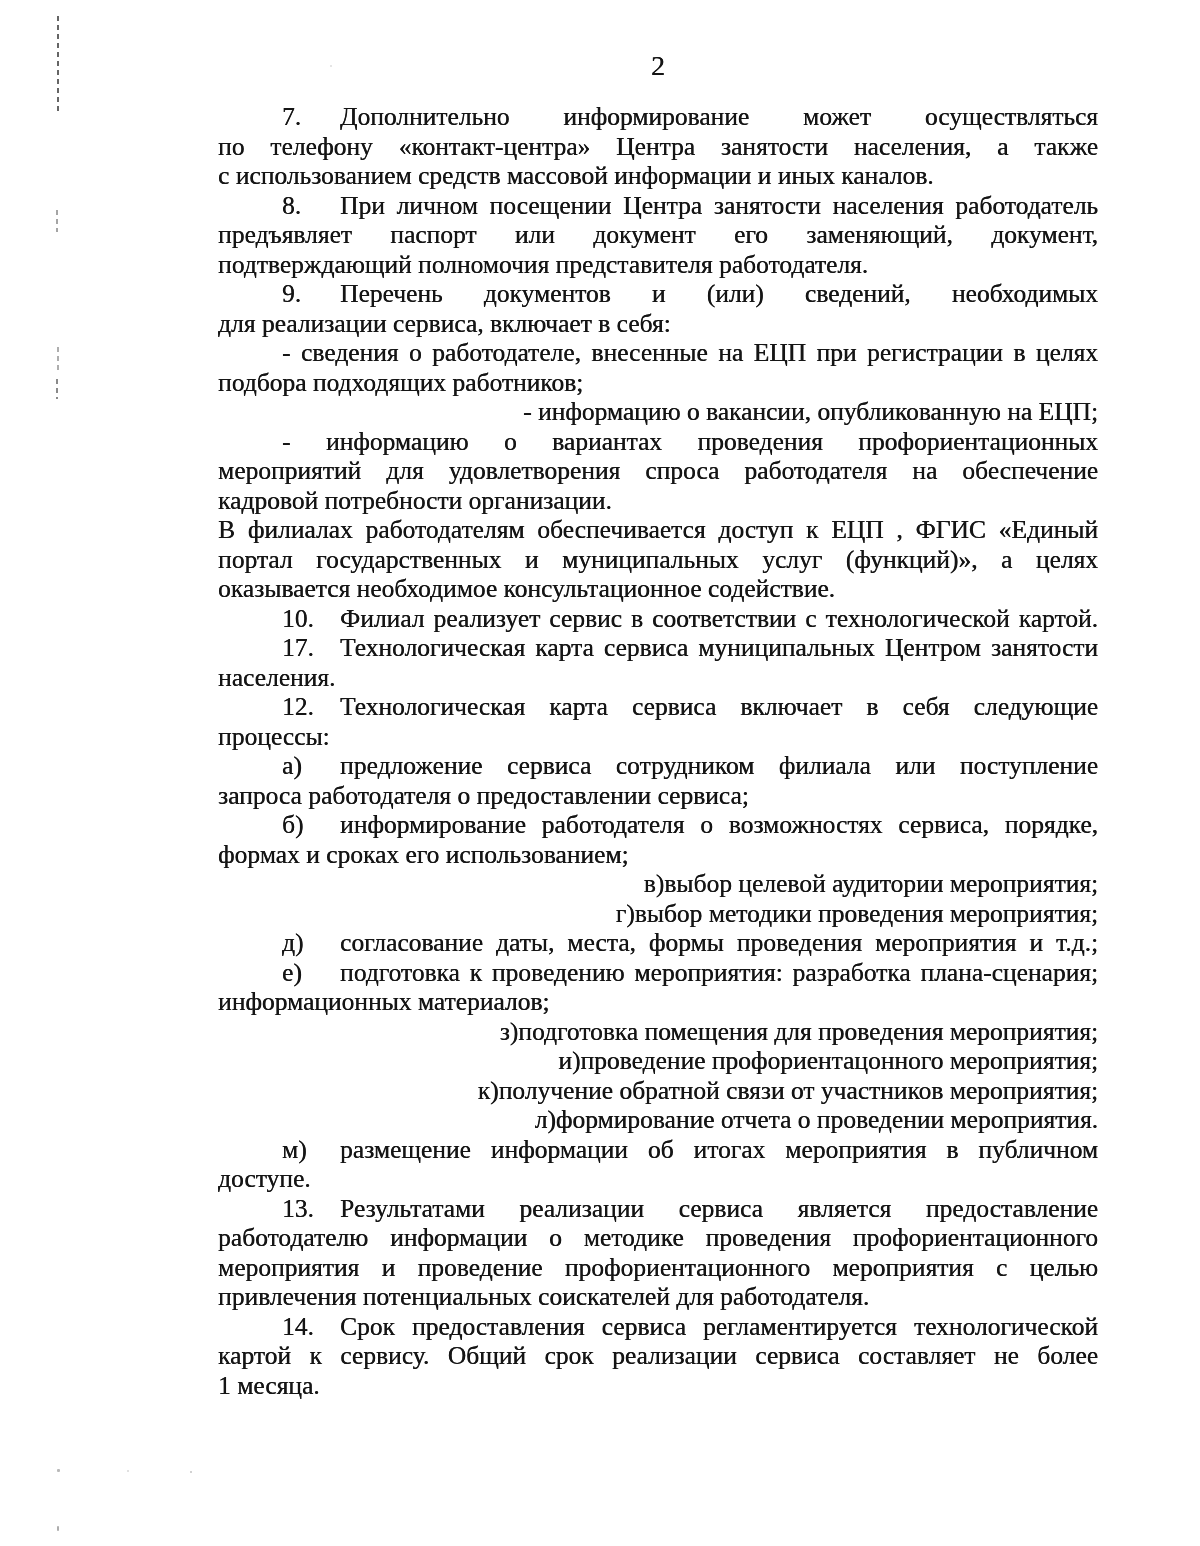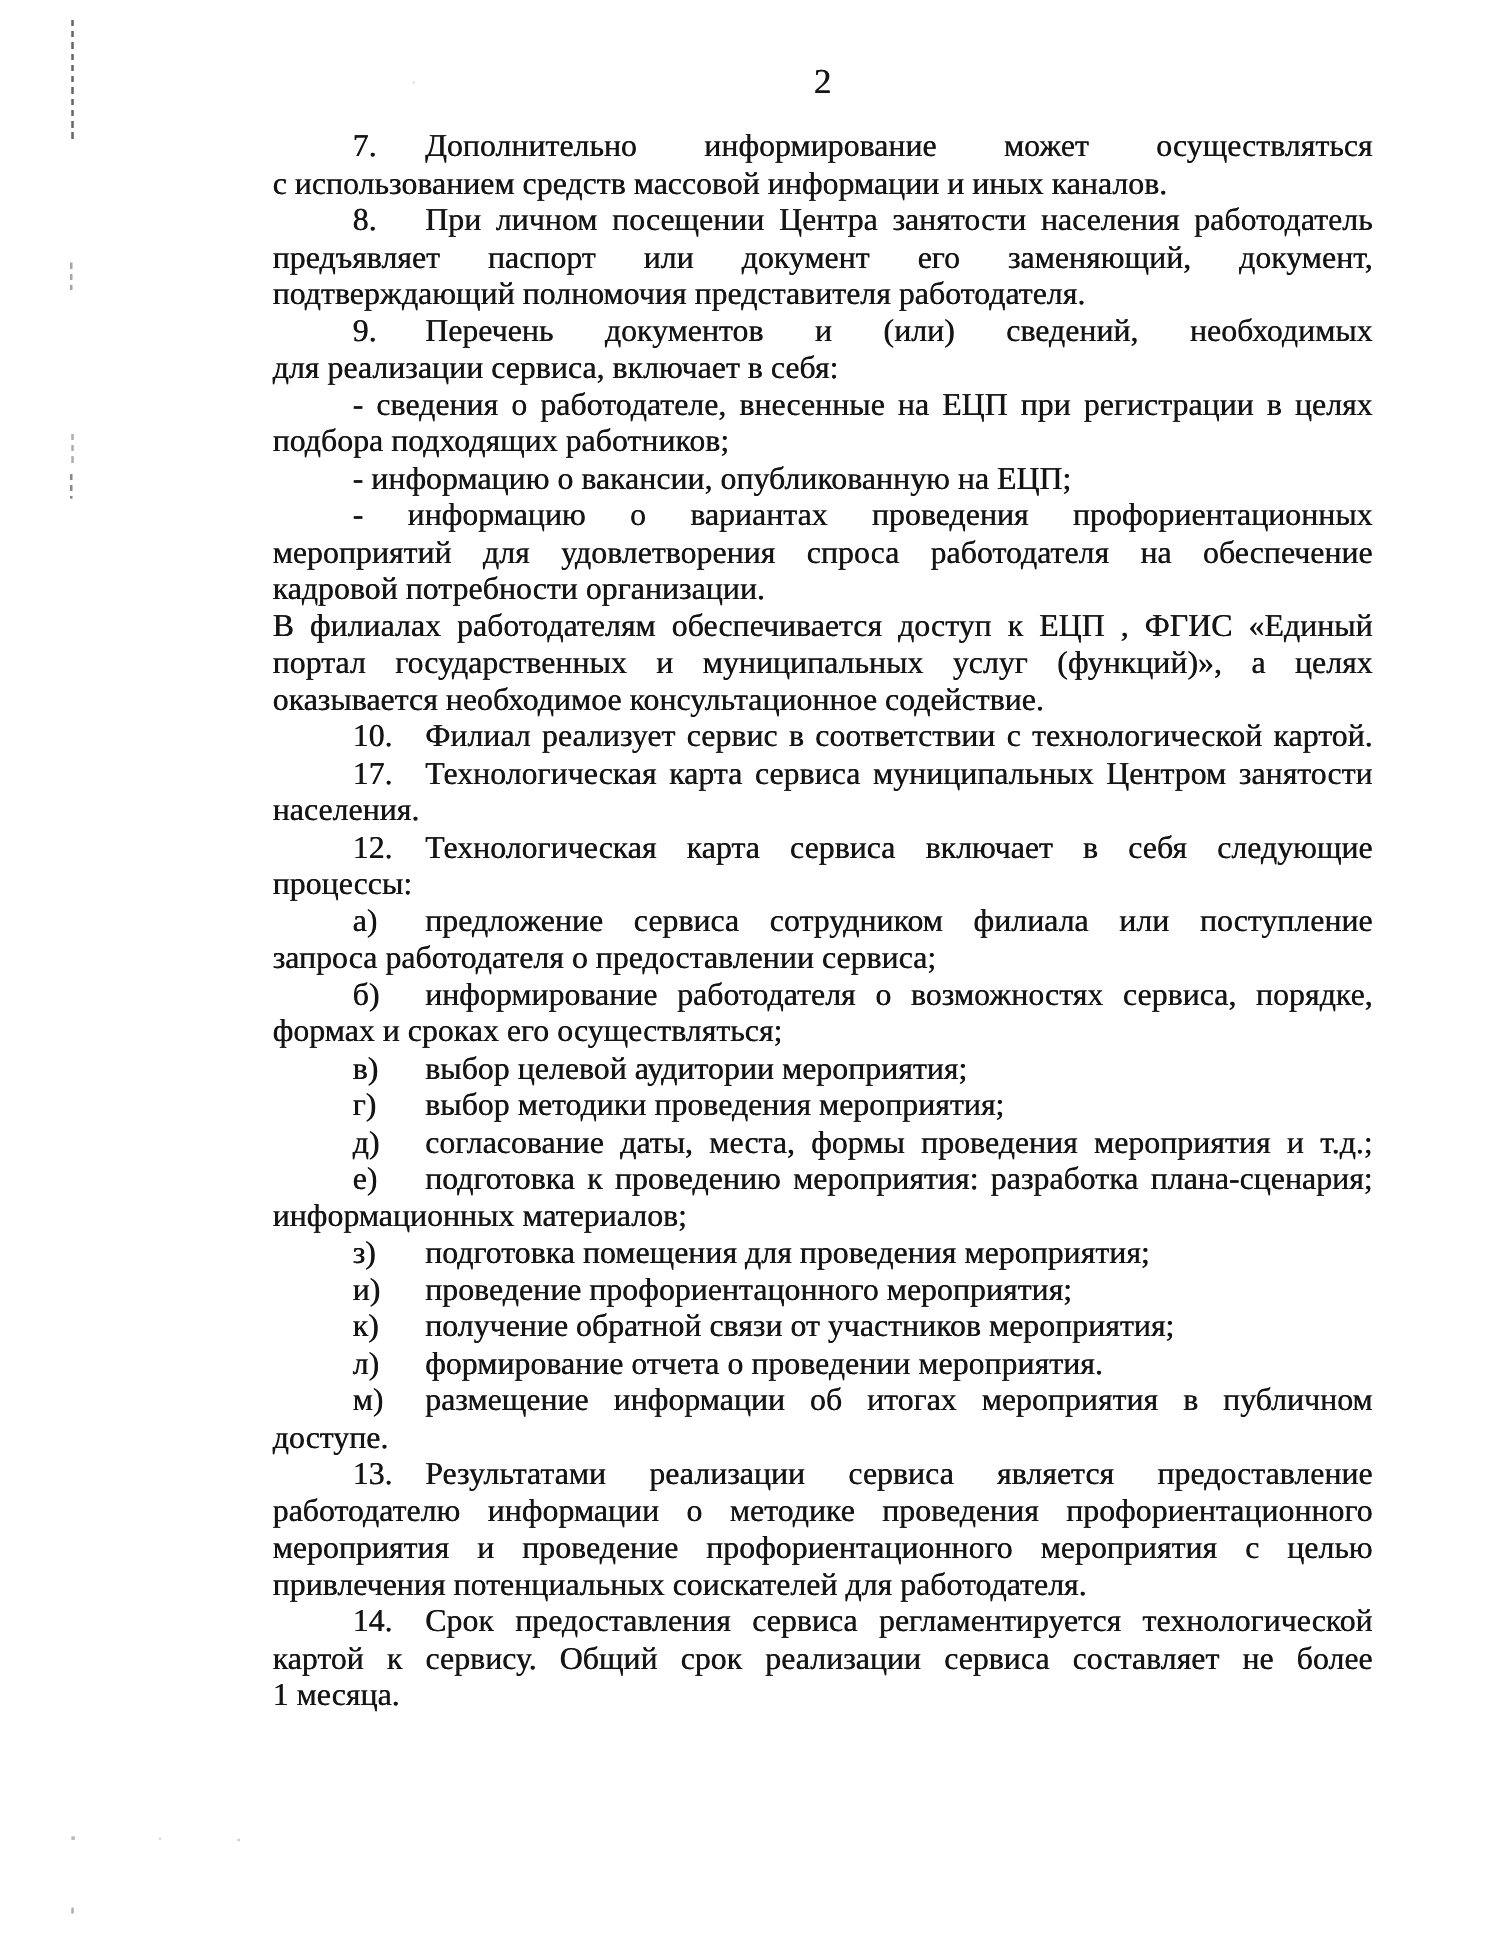--- a/index.html
+++ b/index.html
@@ -31,21 +31,21 @@
     top: 102px;
     left: 218px;
     width: 880px;
     font-size: 25.5px;
     line-height: 29.5px;
     text-shadow: 0.35px 0 0 currentColor;
   }
 
   .line { text-align: left; white-space: normal; }
   .line.j { text-align: justify; text-align-last: justify; }
-  .line.ind { text-indent: 64px; }
+  .line.ind { text-indent: 64px; text-align: right; }
   .marker { display: inline-block; width: 58px; text-indent: 0; }
 
   
   .artifact { position: absolute; pointer-events: none; }
   .vmark {
     width: 2px;
     background: repeating-linear-gradient(to bottom, #4a4a4a 0 5px, rgba(0,0,0,0) 5px 9px);
   }
   .a1 { left: 57px; top: 16px;  height: 96px; opacity: .85; }
   .a2 { left: 56px; top: 210px; height: 22px; opacity: .50; }
@@ -59,20 +59,21 @@
   .a9 { left: 330px; top: 65px;  width: 2px; height: 2px; opacity: .3; }
 </style>
 </head>
 <body>
 
 <div class="page">
   <div class="page-number">2</div>
 
   <div class="content" id="doc-body">
       <div class="line j ind"><span class="marker">7.</span><span>Дополнительно информирование может осуществляться</span></div>
+      <div class="line j"><span>по телефону «контакт-центра» Центра занятости населения, а также</span></div>
       <div class="line"><span>с использованием средств массовой информации и иных каналов.</span></div>
       <div class="line j ind"><span class="marker">8.</span><span>При личном посещении Центра занятости населения работодатель</span></div>
       <div class="line j"><span>предъявляет паспорт или документ его заменяющий, документ,</span></div>
       <div class="line"><span>подтверждающий полномочия представителя работодателя.</span></div>
       <div class="line j ind"><span class="marker">9.</span><span>Перечень документов и (или) сведений, необходимых</span></div>
       <div class="line"><span>для реализации сервиса, включает в себя:</span></div>
       <div class="line j ind"><span>- сведения о работодателе, внесенные на ЕЦП при регистрации в целях</span></div>
       <div class="line"><span>подбора подходящих работников;</span></div>
       <div class="line ind"><span>- информацию о вакансии, опубликованную на ЕЦП;</span></div>
       <div class="line j ind"><span>- информацию о вариантах проведения профориентационных</span></div>
@@ -82,21 +83,21 @@
       <div class="line j"><span>портал государственных и муниципальных услуг (функций)», а целях</span></div>
       <div class="line"><span>оказывается необходимое консультационное содействие.</span></div>
       <div class="line j ind"><span class="marker">10.</span><span>Филиал реализует сервис в соответствии с технологической картой.</span></div>
       <div class="line j ind"><span class="marker">17.</span><span>Технологическая карта сервиса муниципальных Центром занятости</span></div>
       <div class="line"><span>населения.</span></div>
       <div class="line j ind"><span class="marker">12.</span><span>Технологическая карта сервиса включает в себя следующие</span></div>
       <div class="line"><span>процессы:</span></div>
       <div class="line j ind"><span class="marker">а)</span><span>предложение сервиса сотрудником филиала или поступление</span></div>
       <div class="line"><span>запроса работодателя о предоставлении сервиса;</span></div>
       <div class="line j ind"><span class="marker">б)</span><span>информирование работодателя о возможностях сервиса, порядке,</span></div>
-      <div class="line"><span>формах и сроках его осуществляться;</span></div>
+      <div class="line"><span>формах и сроках его использованием;</span></div>
       <div class="line ind"><span class="marker">в)</span><span>выбор целевой аудитории мероприятия;</span></div>
       <div class="line ind"><span class="marker">г)</span><span>выбор методики проведения мероприятия;</span></div>
       <div class="line j ind"><span class="marker">д)</span><span>согласование даты, места, формы проведения мероприятия и т.д.;</span></div>
       <div class="line j ind"><span class="marker">е)</span><span>подготовка к проведению мероприятия: разработка плана-сценария;</span></div>
       <div class="line"><span>информационных материалов;</span></div>
       <div class="line ind"><span class="marker">з)</span><span>подготовка помещения для проведения мероприятия;</span></div>
       <div class="line ind"><span class="marker">и)</span><span>проведение профориентацонного мероприятия;</span></div>
       <div class="line ind"><span class="marker">к)</span><span>получение обратной связи от участников мероприятия;</span></div>
       <div class="line ind"><span class="marker">л)</span><span>формирование отчета о проведении мероприятия.</span></div>
       <div class="line j ind"><span class="marker">м)</span><span>размещение информации об итогах мероприятия в публичном</span></div>

